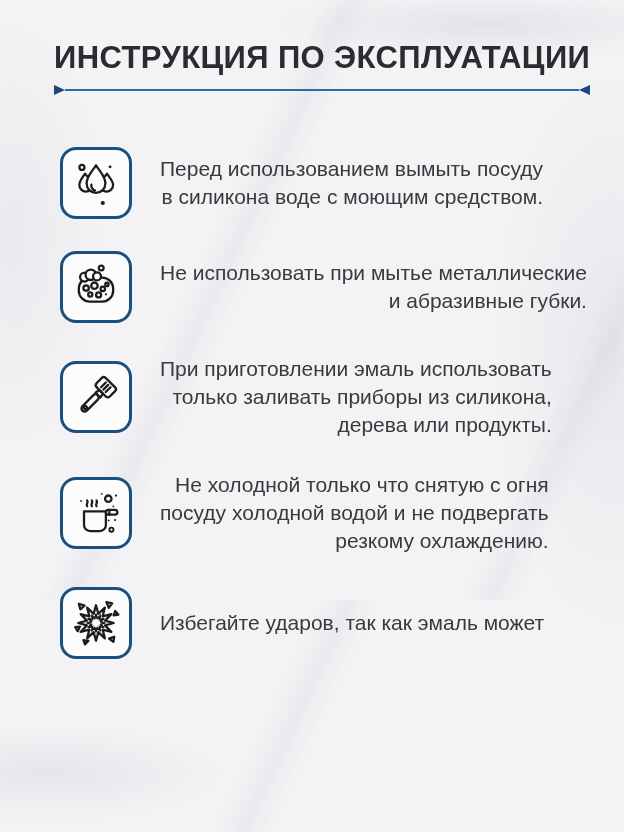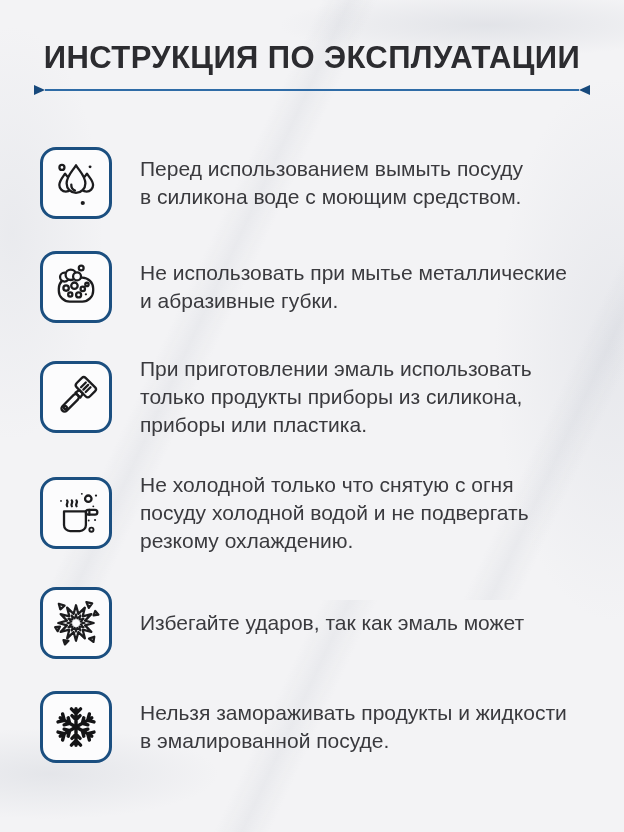--- a/index.html
+++ b/index.html
@@ -9,39 +9,39 @@
     background-color:#f3f3f5;
     background-image:
       radial-gradient(ellipse 320px 50px at 78% 3%, rgba(165,172,185,.22), transparent 65%),
       radial-gradient(ellipse 180px 420px at 98% 42%, rgba(168,175,190,.16), transparent 65%),
       radial-gradient(ellipse 260px 70px at 8% 93%, rgba(160,168,182,.18), transparent 65%),
       radial-gradient(ellipse 140px 320px at 2% 28%, rgba(175,182,195,.14), transparent 65%),
       linear-gradient(115deg, transparent 46%, rgba(150,158,172,.10) 50%, transparent 54%);
     background-size:auto,auto,auto,auto,420px 600px;
     color:#3a3a3e;
   }
-  .page{padding:40px 34px 0 34px;}
+  .page{padding:40px 34px 0 34px;margin-left:20px;}
   .title{
     text-align:center;font-weight:700;font-size:31px;letter-spacing:.4px;
     color:#2c2c30;white-space:nowrap;line-height:1.15;
   }
   .divider{display:flex;align-items:center;margin-top:9px;}
   .divider .line{flex:1;height:2px;background:#2e6ba6;}
   .arrow{width:0;height:0;border-top:5px solid transparent;border-bottom:5px solid transparent;}
   .arrow.left{border-left:11px solid #17497c;}
   .arrow.right{border-right:11px solid #17497c;}
   .rows{margin-top:52px;padding-left:6px;}
   .row{display:flex;align-items:center;margin-bottom:32px;}
   .icon-box{
     flex:0 0 72px;width:72px;height:72px;box-sizing:border-box;
     border:3px solid #1b4f80;border-radius:16px;background:#fcfcfd;
     display:flex;align-items:center;justify-content:center;
   }
   .icon-box svg{width:50px;height:50px;display:block;}
-  .row-text{margin-left:28px;font-size:21px;line-height:28px;color:#3a3a3e;}
+  .row-text{margin-left:28px;font-size:21px;line-height:28px;color:#3a3a3e;text-align:right;}
   .row-text div{white-space:nowrap;}
   .ic{stroke:#1c1c1e;fill:none;stroke-width:2.2;stroke-linecap:round;stroke-linejoin:round;}
   .icf{fill:#1c1c1e;stroke:none;}
   .icbg{fill:#fcfcfd;}
 </style>
 </head>
 <body>
 
 <div class="page">
 
@@ -107,22 +107,22 @@
             <path d="M17.5 4.5 h13 q2.5 0 2.5 2.5 v7 q0 3 -3 3 h-12 q-3 0 -3 -3 v-7 q0 -2.5 2.5 -2.5 z"></path>
             <path d="M20.8 7.5 v6.5 M24 7.5 v6.5 M27.2 7.5 v6.5"></path>
             <path d="M21.5 17 h5 l0.8 4.5 h-6.6 z"></path>
             <rect x="21" y="21.5" width="6" height="21" rx="3"></rect>
             <circle cx="24" cy="38.5" r="1.5"></circle>
           </g>
         </svg>
       </div>
       <div class="row-text">
         <div>При приготовлении эмаль использовать</div>
-        <div>только продукты приборы из силикона,</div>
-        <div>приборы или пластика.</div>
+        <div>только заливать приборы из силикона,</div>
+        <div>дерева или продукты.</div>
       </div>
     </div>
 
     <div class="row">
       <div class="icon-box">
         <svg viewBox="0 0 48 48">
           <g class="ic">
             <path d="M12.5 22.5 h21 v13 a5.8 5.8 0 0 1 -5.8 5.8 h-9.4 a5.8 5.8 0 0 1 -5.8 -5.8 z"></path>
             <rect x="33.5" y="21" width="11" height="4.6" rx="2.3"></rect>
             <path d="M36.8 21 v4.6"></path>
@@ -162,36 +162,15 @@
             <path d="M36.5 39 l5 -1.8 -0.8 5 z"></path>
             <path d="M12 40.5 l4.8 0.6 -3.4 3.4 z"></path>
           </g>
         </svg>
       </div>
       <div class="row-text">
         <div>Избегайте ударов, так как эмаль может</div>
       </div>
     </div>
 
-    <div class="row">
-      <div class="icon-box">
-        <svg viewBox="0 0 48 48">
-          <defs>
-            <path id="sf-arm" d="M24 24 L24 6.5 M24 11 L19.6 6.6 M24 11 L28.4 6.6 M24 17 L20.1 13.1 M24 17 L27.9 13.1"></path>
-          </defs>
-          <g stroke="#141416" stroke-width="3.3" stroke-linecap="round" fill="none">
-            <use href="#sf-arm"></use>
-            <use href="#sf-arm" transform="rotate(60 24 24)"></use>
-            <use href="#sf-arm" transform="rotate(120 24 24)"></use>
-            <use href="#sf-arm" transform="rotate(180 24 24)"></use>
-            <use href="#sf-arm" transform="rotate(240 24 24)"></use>
-            <use href="#sf-arm" transform="rotate(300 24 24)"></use>
-          </g>
-        </svg>
-      </div>
-      <div class="row-text">
-        <div>Нельзя замораживать продукты и жидкости</div>
-        <div>в эмалированной посуде.</div>
-      </div>
-    </div>
 
   </div>
 </div>
 
 </body></html>

